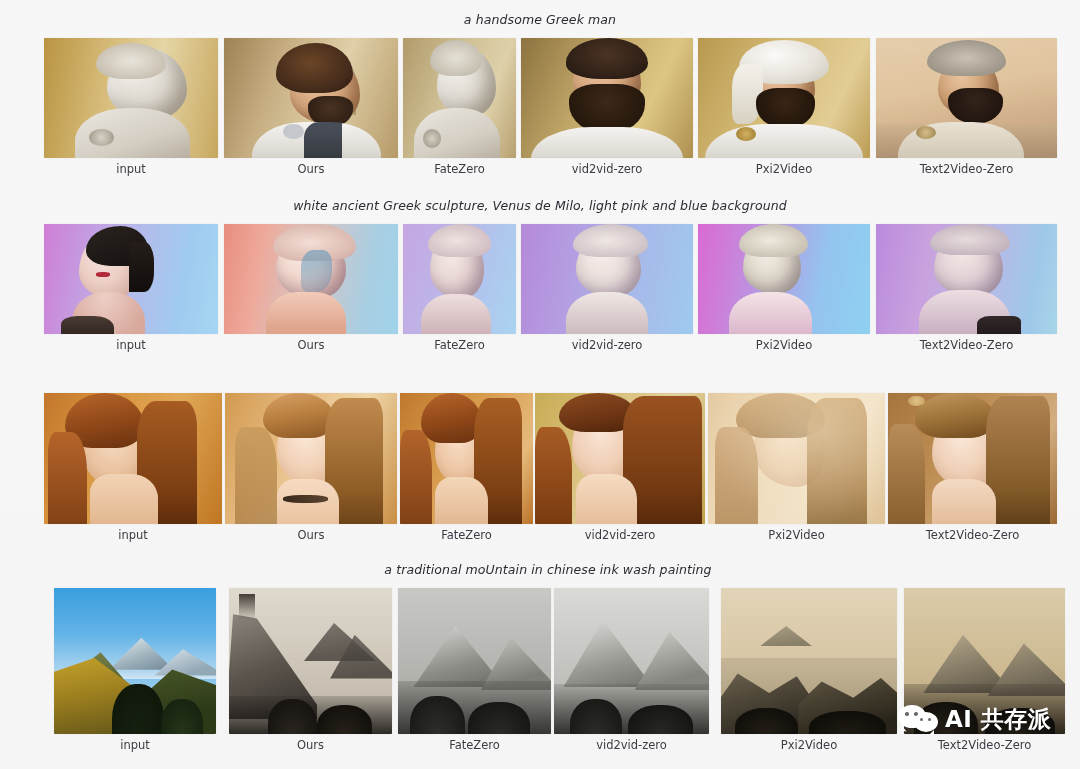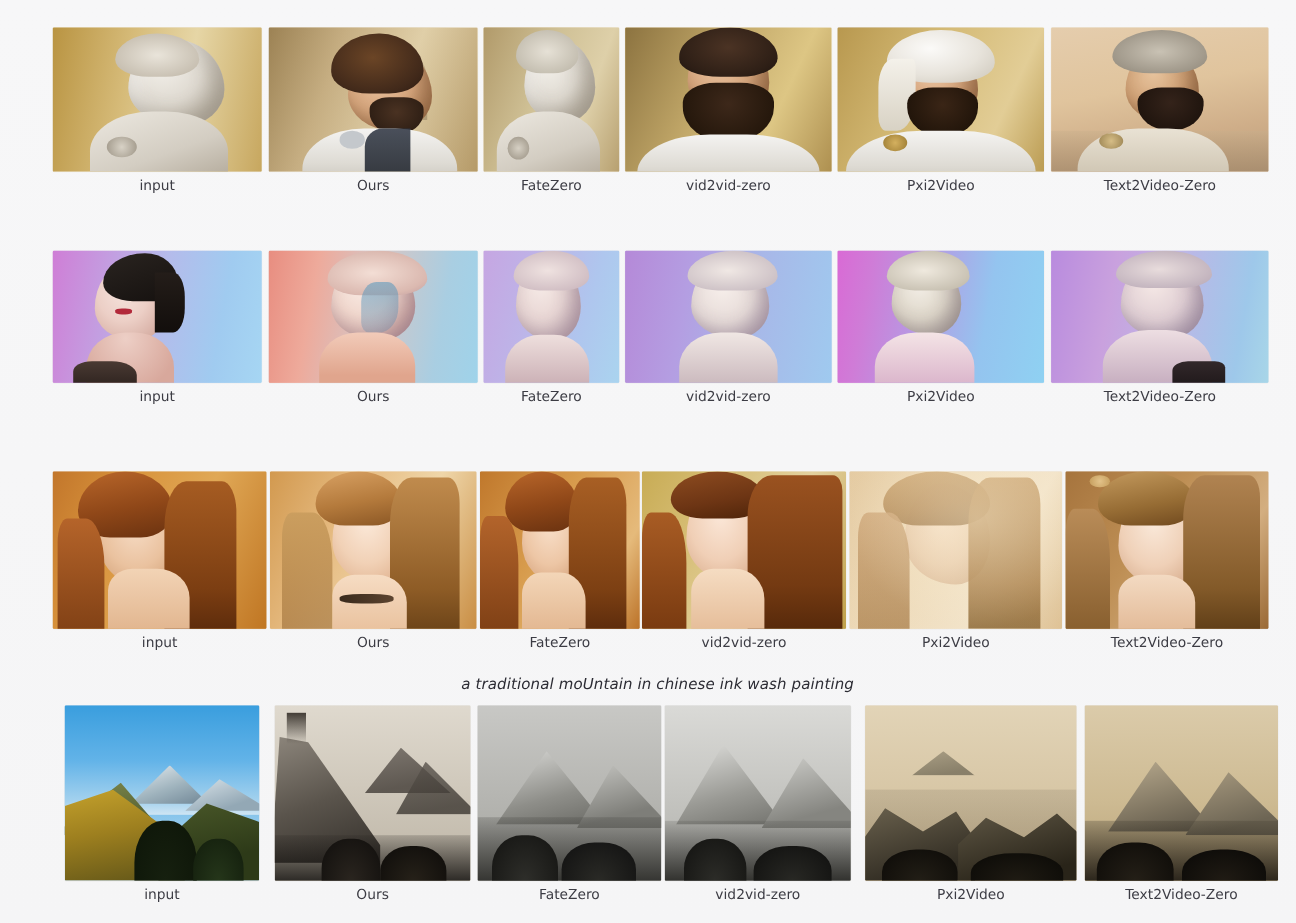--- a/index.html
+++ b/index.html
@@ -203,20 +203,21 @@
     text-shadow:0 1px 2px rgba(0,0,0,.25);
     line-height:1;
   }
 </style>
 </head>
 <body>
 
 <div class="page">
 
   <div class="row" style="top:12px;">
+    <div class="prompt">a handsome Greek man</div>
 
     <div class="strip" style="height:122px; margin-top:11px;">
 
       <div class="cell" style="left:44px; width:174px; height:120px;">
         <div class="thumb bg-stone">
           <div class="lay">
             <div style="position:absolute;left:0;top:0;width:100%;height:100%;background:linear-gradient(100deg,#b99442 0%,#d6bb79 35%,#e6d6a6 62%,#c7a75f 100%);"></div>
             <div class="marble-head" style="left:36%;top:8%;width:46%;height:60%;"></div>
             <div style="position:absolute;left:30%;top:4%;width:40%;height:30%;background:radial-gradient(ellipse at 50% 50%,#e9e4da 0%,#c8c0b2 75%);border-radius:50% 50% 40% 40%/60% 60% 40% 40%;"></div>
             <div class="marble-bust" style="left:18%;top:58%;width:66%;height:46%;"></div>
@@ -295,20 +296,21 @@
             <div style="position:absolute;left:22%;top:73%;width:11%;height:11%;background:radial-gradient(circle,#d6bd86,#9a8352);border-radius:50%;"></div>
           </div>
         </div>
         <div class="caption" style="left:0;right:0;top:124px;">Text2Video-Zero</div>
       </div>
 
     </div>
   </div>
 
   <div class="row" style="top:198px;">
+    <div class="prompt">white ancient Greek sculpture, Venus  de Milo, light pink and blue background</div>
 
     <div class="strip" style="height:110px; margin-top:11px;">
 
       <div class="cell" style="left:44px; width:174px; height:110px;">
         <div class="thumb bg-pinkblue">
           <div class="lay">
             <div style="position:absolute;inset:0;background:linear-gradient(100deg,#cf7ed6 0%,#c49ce0 24%,#b5bbeb 50%,#a0cbf0 78%,#a6d6f3 100%);"></div>
             <div class="skin-pale" style="left:20%;top:10%;width:34%;height:58%;"></div>
             <div class="hair-black" style="left:24%;top:2%;width:36%;height:36%;"></div>
             <div style="position:absolute;left:49%;top:16%;width:14%;height:46%;background:linear-gradient(180deg,#241d19,#120e0c);border-radius:0 40% 40% 0;"></div>
@@ -568,14 +570,25 @@
             <div class="tree-mass" style="left:6%;bottom:0;width:40%;height:22%;background:radial-gradient(ellipse at 50% 100%,#241f17,#0c0a07);"></div>
             <div class="tree-mass" style="left:50%;bottom:0;width:44%;height:18%;background:radial-gradient(ellipse at 50% 100%,#201b14,#090806);"></div>
           </div>
         </div>
         <div class="caption" style="left:0;right:0;top:150px;">Text2Video-Zero</div>
       </div>
 
     </div>
   </div>
 
+  <div class="watermark" style="left:898px; top:704px;">
+    <div class="wm-chat">
+      <div class="wm-bub1"></div>
+      <div class="wm-dot" style="left:7px;top:8px;"></div>
+      <div class="wm-dot" style="left:16px;top:8px;"></div>
+      <div class="wm-bub2"></div>
+      <div class="wm-dot" style="left:22px;top:14px;width:3px;height:3px;"></div>
+      <div class="wm-dot" style="left:30px;top:14px;width:3px;height:3px;"></div>
+    </div>
+    <div class="wm-text">AI 共存派</div>
+  </div>
 
 </div>
 
 </body></html>

